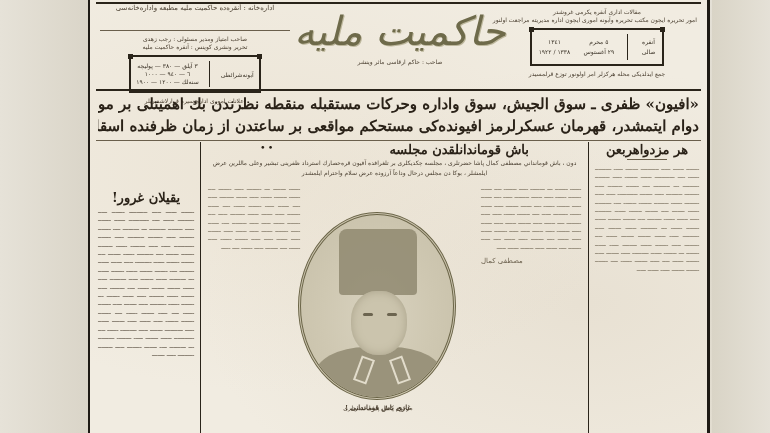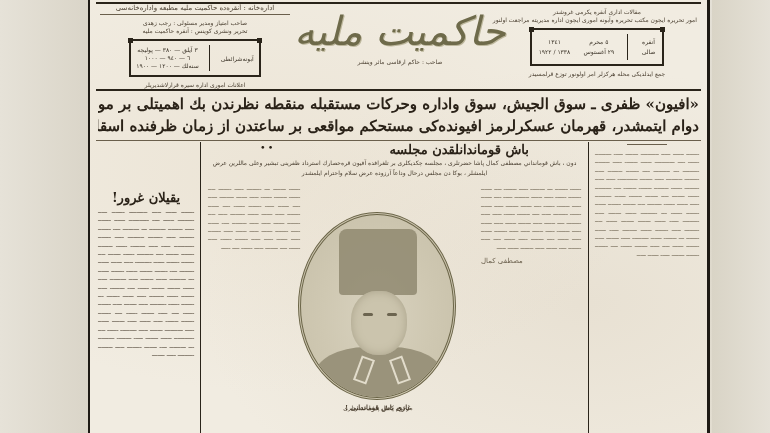--- a/index.html
+++ b/index.html
@@ -47,21 +47,21 @@
 <body>
 
 <div class="bgstripe bg-left"></div>
 <div class="bgstripe bg-right"></div>
 
 <div class="paper">
 
   <div class="rule" style="top:2px;"></div>
 
   <div class="masthead-right" style="right:auto;left:10px;width:190px;">
-    <div class="tiny" style="font-size:7px;border-bottom:1px solid #6a5f4c;padding-bottom:2px;">ادارەخانه : آنقرەدە حاكميت مليه مطبعه وادارەخانەسى</div>
+    <div class="tiny" style="font-size:7px;border-bottom:1px solid #6a5f4c;padding-bottom:18px;">ادارەخانه : آنقرەدە حاكميت مليه مطبعه وادارەخانەسى</div>
     <div class="tiny" style="margin-top:4px;">صاحب امتياز ومدير مسئولى : رجب زهدى</div>
     <div class="tiny">تحرير ونشرى كوينس : آنقره حاكميت مليه</div>
     <div class="box">
       <span>آبونەشرائطى</span>
       <span class="div"></span>
       <span style="display:flex;flex-direction:column;line-height:8px;">
         <span>٣ آيلق — ٣٨٠ — پوليچه</span>
         <span>٦ — ٩٤٠ — ١٠٠٠</span>
         <span>سنه‌لك — ١٢٠٠ — ١٩٠٠</span>
       </span>
@@ -98,20 +98,21 @@
   <div class="rule" style="top:89px;"></div>
 
   <div class="headline">
     <div>«افيون» ظفرى ـ سوق الجيش، سوق وادارە وحركات مستقبله منقطه نظرندن بك اهميتلى بر موفقيتدر، دون بوتون كون، تعرضمز</div>
     <div>دوام ايتمشدر، قهرمان عسكرلرمز افيونده‌كى مستحكم مواقعى بر ساعتدن از زمان ظرفنده اسقاط ايله مشرّف وكليتلى غنائم الده ايدلمشدر</div>
   </div>
 
   <div class="rule thin" style="top:140px;"></div>
 
   <div class="col" style="right:4px;width:112px;">
+    <div class="col-title">هر مزدواهربعن</div>
     <div style="width:40px;margin:2px auto;border-top:1px solid #6a5f4c;"></div>
     <div class="body-text" style="color:#6a5f4c;">
       ـــــــ ــــــ ـــــ ــــــــــ ـــــــ ـــــ ـــــــــ ــــــ ــــ ـــــــــــ ــــــ ـــــــ ـــــ ــــــــ ـــــــــ ـــ ـــــــــ ــــ ـــــــ ــــــــ ـــــ ــــــــ ـــــــــ ـــــ ـــــــ ـــــــــــ ـــــ ـــــ ــــــــ ــــــ ــــــــ ـــــــ ـــــــ ــــ ـــــــــ ــــــ ـــــــ ــــ ـــــــ ـــــــ ــــــ ـــــــــ ـــــ ــــــ ــــــ ــــــــ ــــ ـــــــ ـــــــ ــــــ ـــــــ ــــــ ـــ ـــــــــ ــــــ ـــــــ ـــــ ـــــــــ ـــــ ــــــ ـــــــ ـــــــ ــــــ ــــ ــــــــ ـــــ ـــــــ ــــــ ــــــــ ـــــ ــــــ ـــــــ ـــ ـــــــ ــــــ ـــــــــ ـــــ ـــــــ ـــــ ـــــــ ــــــ ــــ ـــــ ـــــــ ــــــ ــــ ـــــــ ـــــــ ـــــــ ـــــ ــــــ ـــــ
     </div>
   </div>
   <div class="vline" style="right:118px;"></div>
 
   <div class="col" style="right:120px;left:112px;">
     <div style="display:flex;justify-content:space-around;">
       <span class="col-title">باش قوماندانلقدن مجلسه</span>

